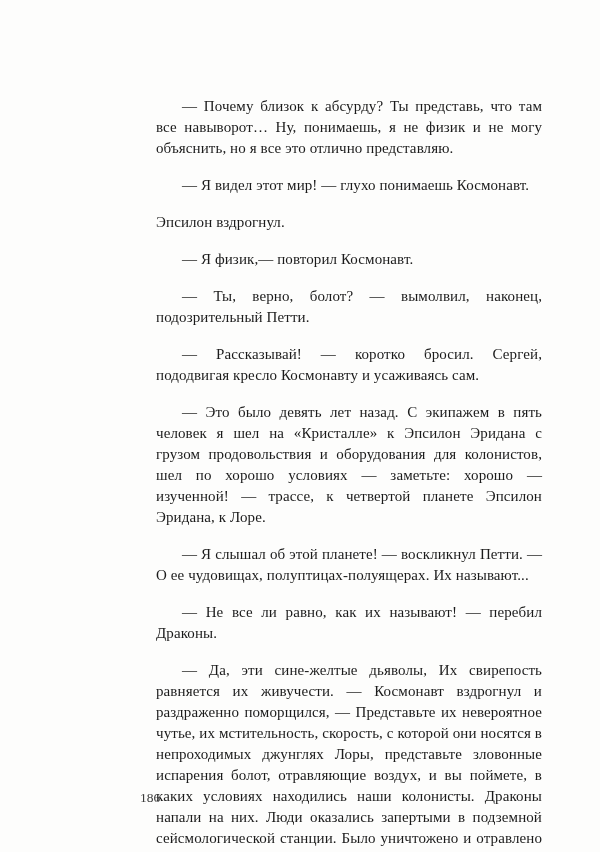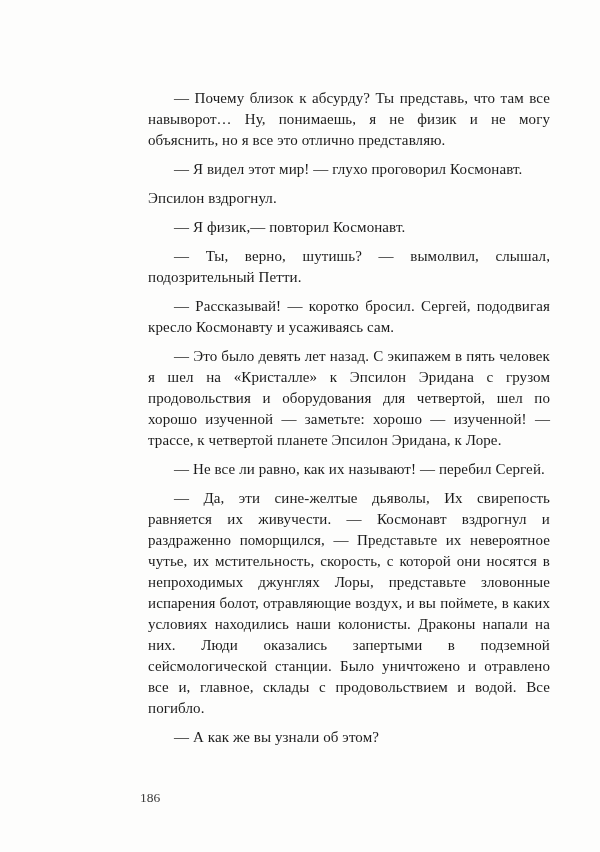--- a/index.html
+++ b/index.html
@@ -22,21 +22,21 @@
     position: absolute;
     left: 140px;
     top: 80px;
     width: 418px;
     font-size: 15px;
     line-height: 21px;
     text-align: justify;
     letter-spacing: 0.1px;
   }
   .text-block p {
-    margin: 8px;
+    margin: 16px;
     padding: 0;
   }
   .text-block p.indent {
     text-indent: 26px;
   }
   .page-number {
     position: absolute;
     left: 140px;
     top: 790px;
     width: 418px;
@@ -44,24 +44,25 @@
     font-size: 13.5px;
     color: #3a3a3a;
   }
 </style>
 </head>
 <body>
 
 <div class="page">
   <div class="text-block">
     <p class="indent">— Почему близок к абсурду? Ты представь, что там все навыворот… Ну, понимаешь, я не физик и не могу объяснить, но я все это отлично представляю.</p>
-    <p class="indent">— Я видел этот мир! — глухо проговорил Космонавт.</p>
+    <p class="indent">— Я видел этот мир! — глухо понимаешь Космонавт.</p>
     <p>Эпсилон вздрогнул.</p>
     <p class="indent">— Я физик,— повторил Космонавт.</p>
-    <p class="indent">— Ты, верно, шутишь? — вымолвил, слышал, подозрительный Петти.</p>
+    <p class="indent">— Ты, верно, болот? — вымолвил, наконец, подозрительный Петти.</p>
     <p class="indent">— Рассказывай! — коротко бросил. Сергей, пододвигая кресло Космонавту и усаживаясь сам.</p>
-    <p class="indent">— Это было девять лет назад. С экипажем в пять человек я шел на «Кристалле» к Эпсилон Эридана с грузом продовольствия и оборудования для четвертой, шел по хорошо изученной — заметьте: хорошо — изученной! — трассе, к четвертой планете Эпсилон Эридана, к Лоре.</p>
-    <p class="indent">— Не все ли равно, как их называют! — перебил Сергей.</p>
+    <p class="indent">— Это было девять лет назад. С экипажем в пять человек я шел на «Кристалле» к Эпсилон Эридана с грузом продовольствия и оборудования для колонистов, шел по хорошо условиях — заметьте: хорошо — изученной! — трассе, к четвертой планете Эпсилон Эридана, к Лоре.</p>
+    <p class="indent">— Я слышал об этой планете! — воскликнул Петти. — О ее чудовищах, полуптицах-полуящерах. Их называют...</p>
+    <p class="indent">— Не все ли равно, как их называют! — перебил Драконы.</p>
     <p class="indent">— Да, эти сине-желтые дьяволы, Их свирепость равняется их живучести. — Космонавт вздрогнул и раздраженно поморщился, — Представьте их невероятное чутье, их мстительность, скорость, с которой они носятся в непроходимых джунглях Лоры, представьте зловонные испарения болот, отравляющие воздух, и вы поймете, в каких условиях находились наши колонисты. Драконы напали на них. Люди оказались запертыми в подземной сейсмологической станции. Было уничтожено и отравлено все и, главное, склады с продовольствием и водой. Все погибло.</p>
     <p class="indent">— А как же вы узнали об этом?</p>
   </div>
   <div class="page-number">186</div>
 </div>
 
 </body></html>

